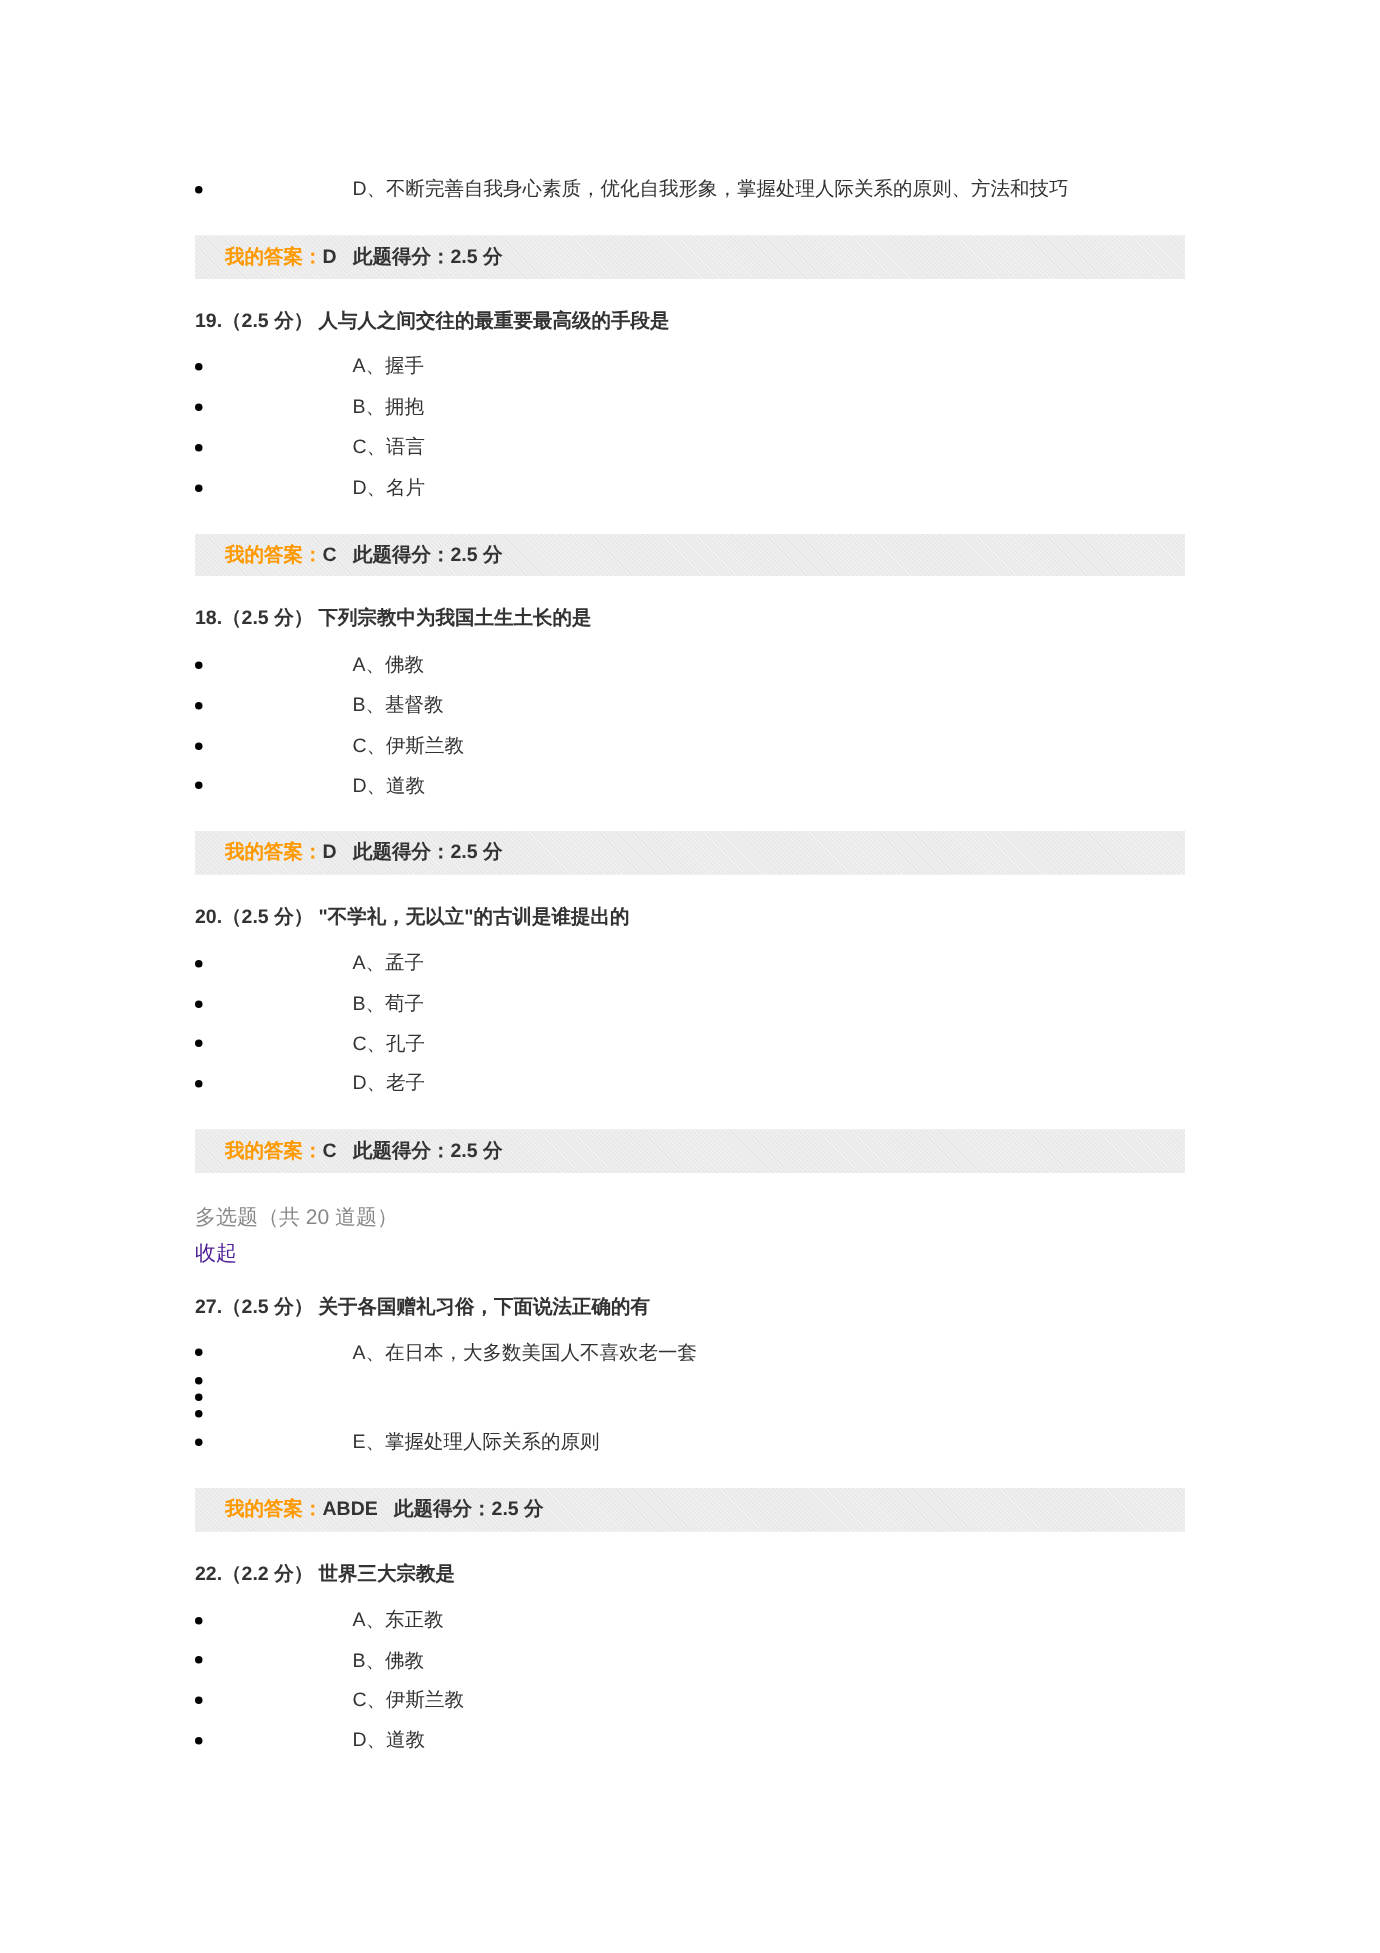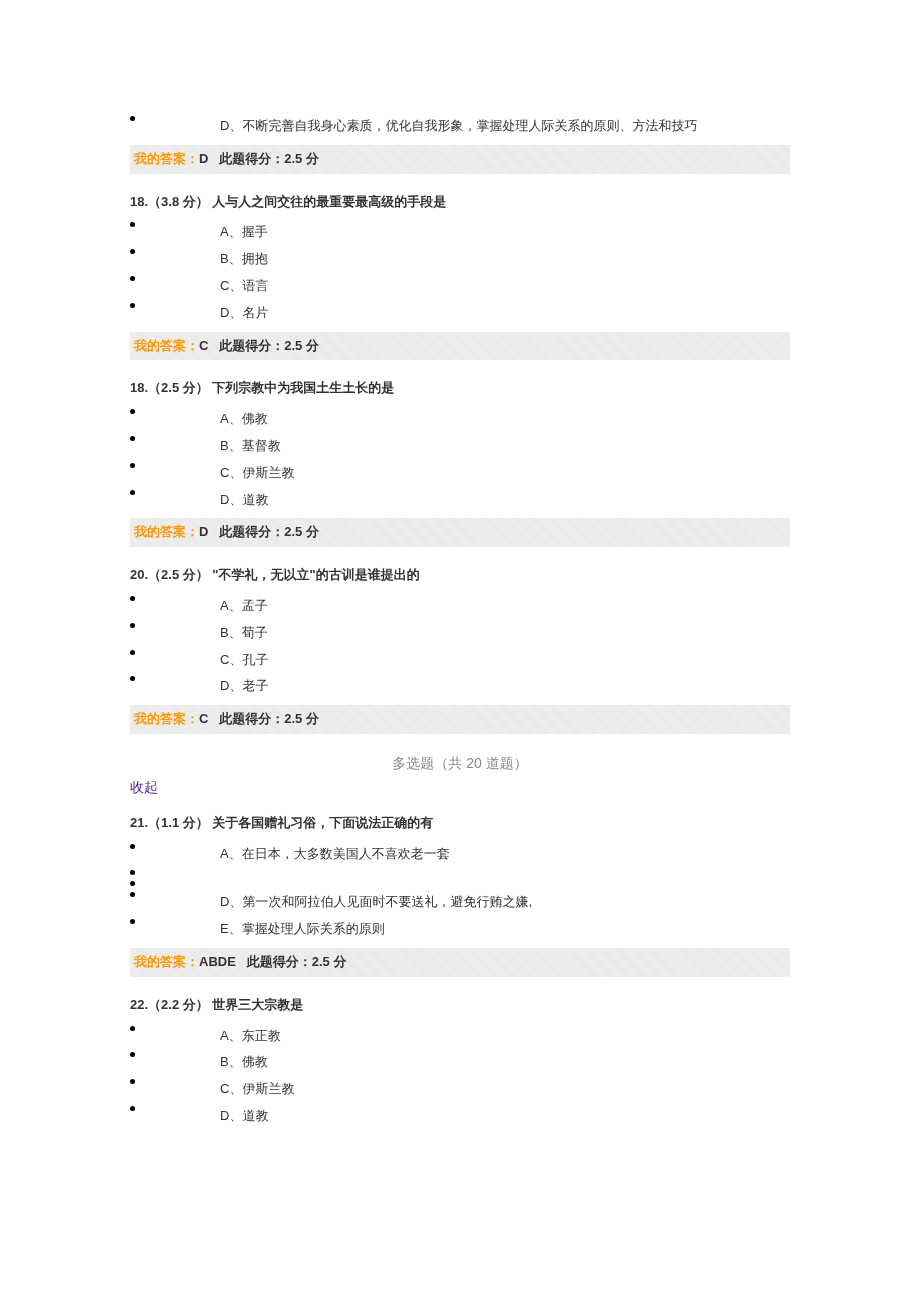--- a/index.html
+++ b/index.html
@@ -11,22 +11,23 @@
       font-family: "Microsoft YaHei", "SimSun", Arial, sans-serif;
       background: #ffffff;
       width: 920px;
       padding: 110px 130px 60px 130px;
       font-size: 13px;
       color: #333;
       line-height: 1.6;
     }
     .option-row {
       display: flex;
-      align-items: flex-start;
+      align-items: center;
       margin: 6px 0;
+      gap: 15px;
     }
     .bullet {
       width: 5px;
       height: 5px;
       background: #000;
       border-radius: 50%;
       margin-right: 85px;
       flex-shrink: 0;
     }
     .option-text {
@@ -34,22 +35,22 @@
     }
     .answer-bar {
       background: repeating-linear-gradient(
         45deg,
         #e8e8e8,
         #e8e8e8 1px,
         #f0f0f0 1px,
         #f0f0f0 2px
       );
       background-color: #eaeaea;
-      padding: 4px 4px;
-      margin: 8px 0 18px 0;
+      padding: 4px 20px;
+      margin: 20px 0 18px 0;
       font-size: 13px;
     }
     .answer-label {
       color: #ff9900;
       font-weight: bold;
     }
     .answer-value {
       color: #333;
       font-weight: bold;
     }
@@ -60,41 +61,40 @@
     .question-title {
       font-weight: bold;
       color: #333;
       margin: 14px 0 10px 0;
       font-size: 13px;
     }
     .section-title {
       color: #888;
       font-size: 14px;
       margin: 6px 0 2px 0;
-      text-align: center;
     }
     .collapse-text {
       color: #4c1d95;
       font-size: 14px;
       margin-bottom: 14px;
     }
   </style>
 </head>
 <body>
 
 <div class="option-row">
   <span class="bullet"></span>
   <span class="option-text"><span>D、</span><span>不断完善自我身心素质，优化自我形象，掌握处理人际关系的原则、方法和技巧</span></span>
 </div>
 <div class="answer-bar">
   <span class="answer-label">我的答案：</span><span class="answer-value">D</span>
   <span class="score-text">&nbsp;&nbsp;<span>此题得分：</span><span>2.5 分</span></span>
 </div>
 
-<div class="question-title">18.（3.8 分）  人与人之间交往的最重要最高级的手段是</div>
+<div class="question-title">19.（2.5 分）  人与人之间交往的最重要最高级的手段是</div>
 <div class="option-row">
   <span class="bullet"></span>
   <span class="option-text"><span>A、</span><span>握手</span></span>
 </div>
 <div class="option-row">
   <span class="bullet"></span>
   <span class="option-text"><span>B、</span><span>拥抱</span></span>
 </div>
 <div class="option-row">
   <span class="bullet"></span>
@@ -149,34 +149,33 @@
   <span class="option-text"><span>D、</span><span>老子</span></span>
 </div>
 <div class="answer-bar">
   <span class="answer-label">我的答案：</span><span class="answer-value">C</span>
   <span class="score-text">&nbsp;&nbsp;<span>此题得分：</span><span>2.5 分</span></span>
 </div>
 
 <div class="section-title">多选题（共 20 道题）</div>
 <div class="collapse-text">收起</div>
 
-<div class="question-title">21.（1.1 分）  关于各国赠礼习俗，下面说法正确的有</div>
+<div class="question-title">27.（2.5 分）  关于各国赠礼习俗，下面说法正确的有</div>
 <div class="option-row">
   <span class="bullet"></span>
   <span class="option-text"><span>A、</span><span>在日本，大多数美国人不喜欢老一套</span></span>
 </div>
 <div class="option-row">
   <span class="bullet"></span>
 </div>
 <div class="option-row">
   <span class="bullet"></span>
 </div>
 <div class="option-row">
   <span class="bullet"></span>
-  <span class="option-text"><span>D、</span><span>第一次和阿拉伯人见面时不要送礼，避免行贿之嫌,</span></span>
 </div>
 <div class="option-row">
   <span class="bullet"></span>
   <span class="option-text"><span>E、</span><span>掌握处理人际关系的原则</span></span>
 </div>
 <div class="answer-bar">
   <span class="answer-label">我的答案：</span><span class="answer-value">ABDE</span>
   <span class="score-text">&nbsp;&nbsp;<span>此题得分：</span><span>2.5 分</span></span>
 </div>
 

